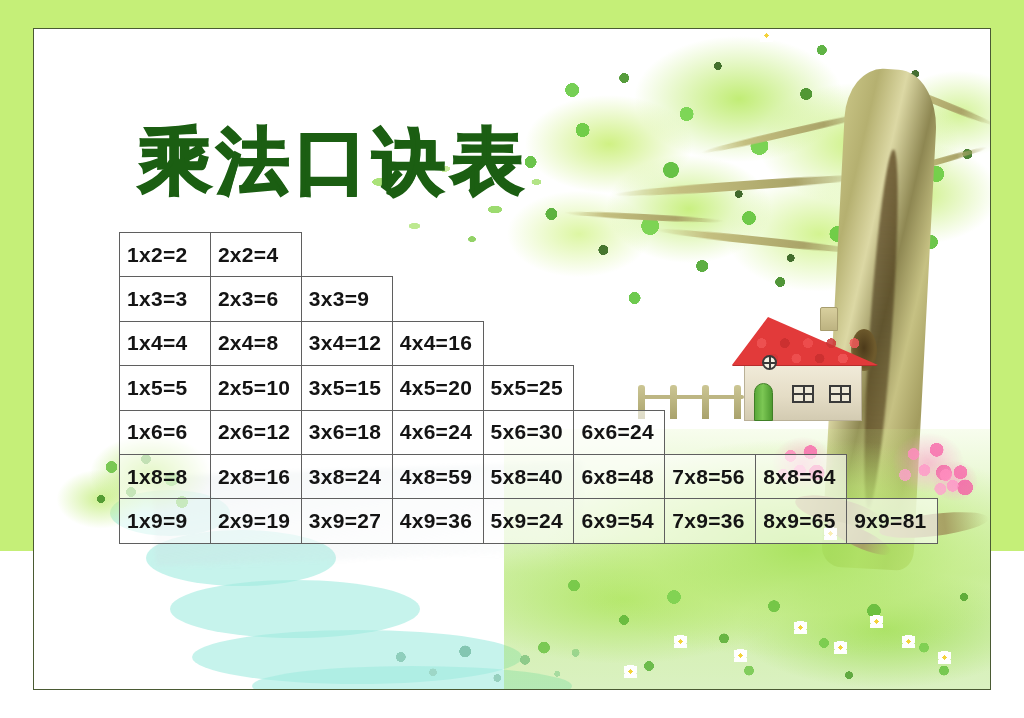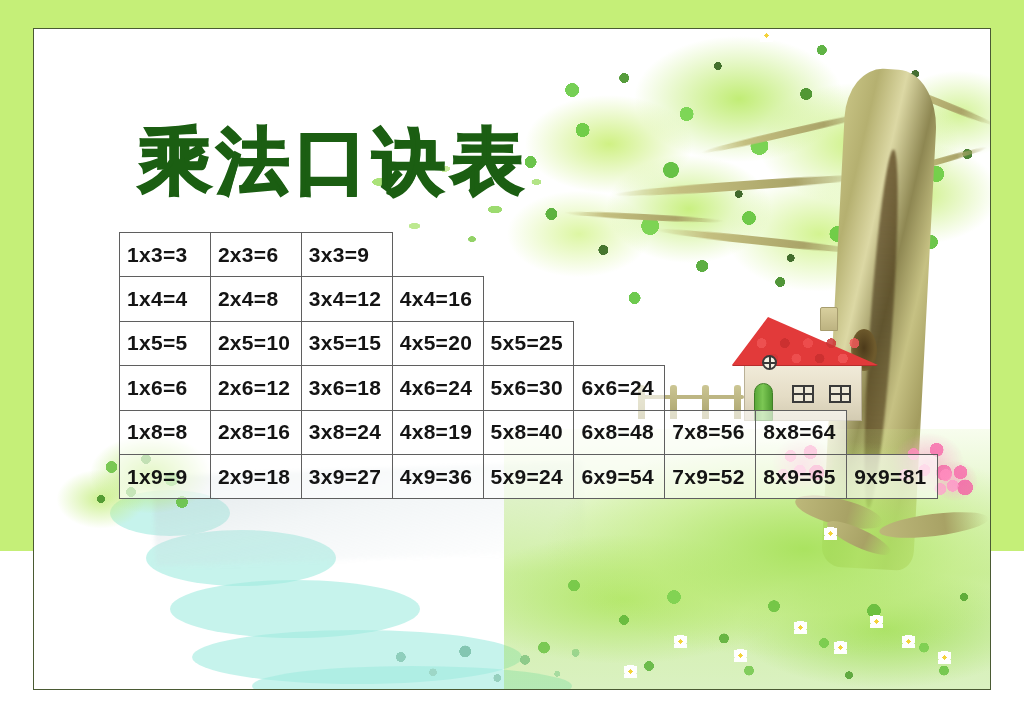--- a/index.html
+++ b/index.html
@@ -470,20 +470,31 @@
       <div class="daisy" style="left:726px"></div>
       <div class="daisy" style="left:590px; top:636px"></div>
       <div class="daisy" style="left:790px; top:498px"></div>
     </div>
 
     <div id="title">乘法口诀表</div>
 
     <table id="mult-table">
       <tbody>
           <tr>
+            <td>1x2=2</td>
+            <td>2x2=4</td>
+            <td class="empty"></td>
+            <td class="empty"></td>
+            <td class="empty"></td>
+            <td class="empty"></td>
+            <td class="empty"></td>
+            <td class="empty"></td>
+            <td class="empty"></td>
+          </tr>
+          <tr>
             <td>1x3=3</td>
             <td>2x3=6</td>
             <td>3x3=9</td>
             <td class="empty"></td>
             <td class="empty"></td>
             <td class="empty"></td>
             <td class="empty"></td>
             <td class="empty"></td>
             <td class="empty"></td>
           </tr>
@@ -517,35 +528,35 @@
             <td>5x6=30</td>
             <td>6x6=24</td>
             <td class="empty"></td>
             <td class="empty"></td>
             <td class="empty"></td>
           </tr>
           <tr>
             <td>1x8=8</td>
             <td>2x8=16</td>
             <td>3x8=24</td>
-            <td>4x8=19</td>
+            <td>4x8=59</td>
             <td>5x8=40</td>
             <td>6x8=48</td>
             <td>7x8=56</td>
             <td>8x8=64</td>
             <td class="empty"></td>
           </tr>
           <tr>
             <td>1x9=9</td>
-            <td>2x9=18</td>
+            <td>2x9=19</td>
             <td>3x9=27</td>
             <td>4x9=36</td>
             <td>5x9=24</td>
             <td>6x9=54</td>
-            <td>7x9=52</td>
+            <td>7x9=36</td>
             <td>8x9=65</td>
             <td>9x9=81</td>
           </tr>
         </tbody>
     </table>
 
   </div>
 </div>
 
 </body></html>

